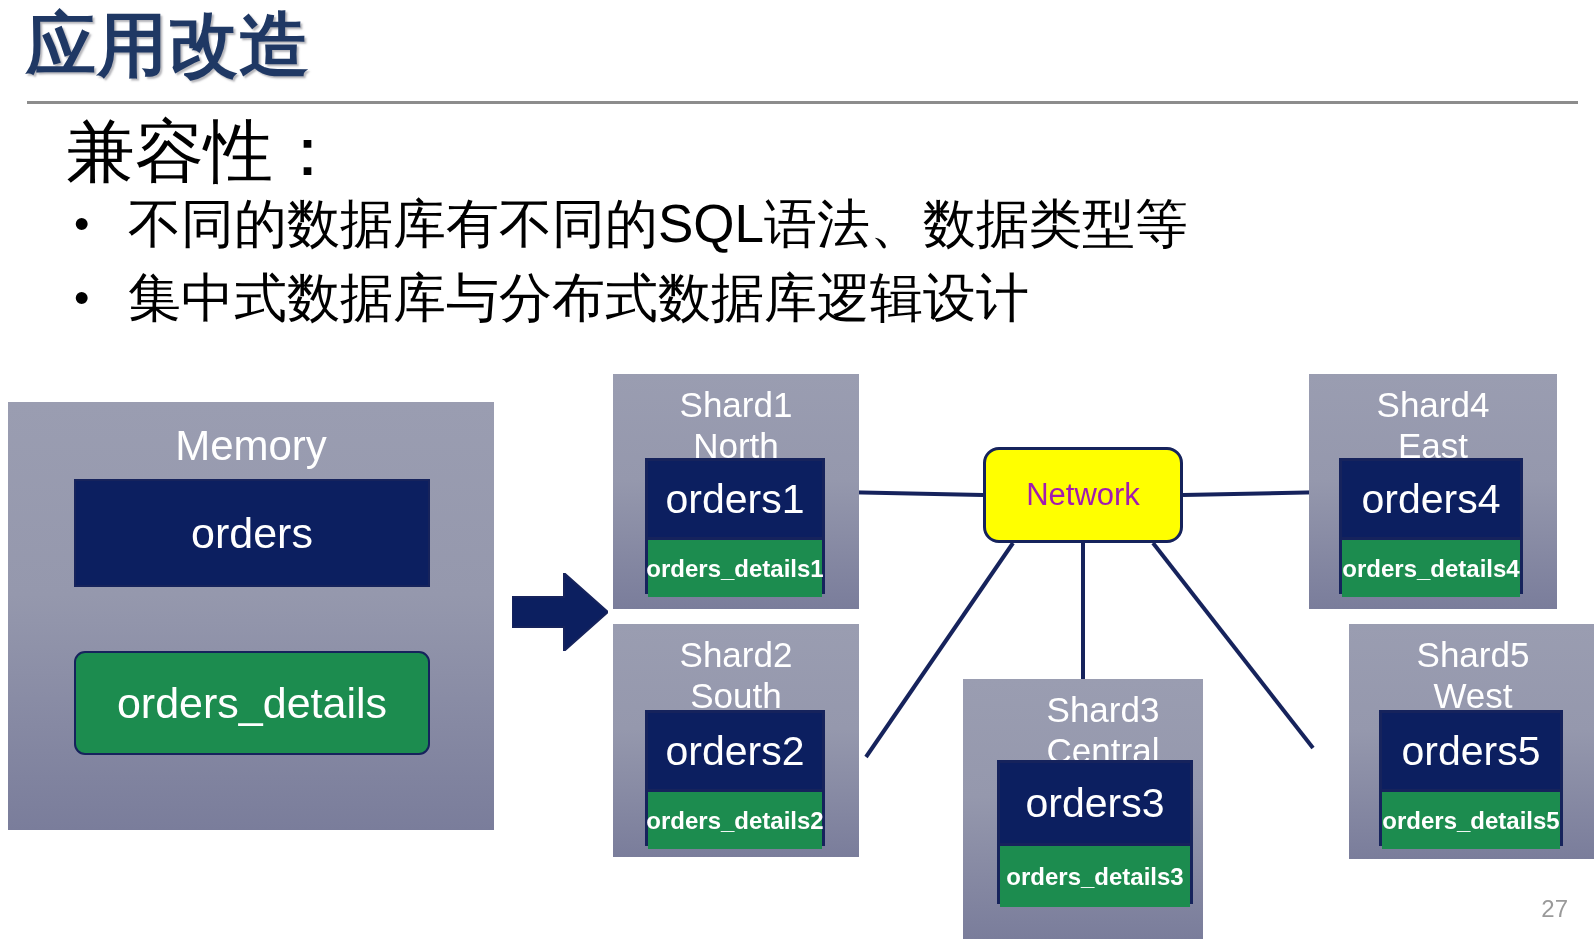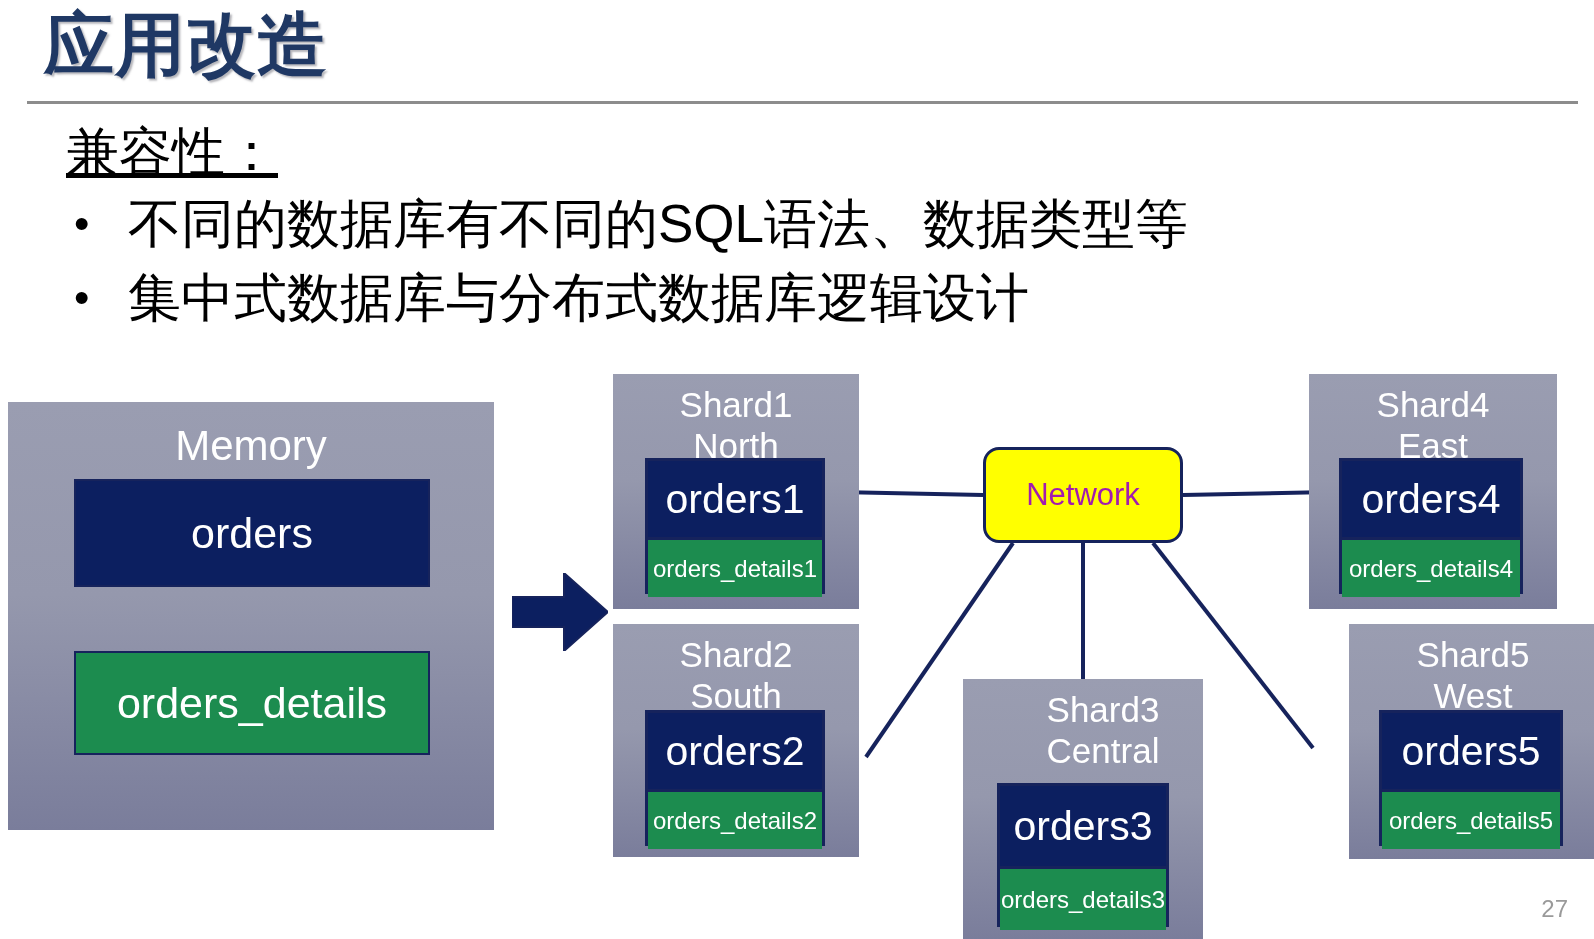--- a/index.html
+++ b/index.html
@@ -12,21 +12,21 @@
     height: 939px;
     position: relative;
     overflow: hidden;
     font-family: "Liberation Sans", sans-serif;
     color: #000000;
   }
 
   
   .slide-title {
     position: absolute;
-    left: 44px;
+    left: 26px;
     top: 2px;
     font-size: 70px;
     line-height: 86px;
     font-weight: bold;
     color: #1f3864;
     letter-spacing: 1px;
     text-shadow: 2px 2px 2px rgba(120,120,130,0.55);
     white-space: nowrap;
   }
   .title-rule {
@@ -39,25 +39,24 @@
   }
 
   
   .body-block {
     position: absolute;
     left: 66px;
     top: 118px;
     width: 1450px;
   }
   .body-lead {
-    font-size: 53px;
+    font-size: 69px;
     line-height: 68px;
     color: #000000;
     white-space: nowrap;
-    text-decoration: underline;
   }
   .bullet-row {
     display: flex;
     align-items: flex-start;
     margin-top: 2px;
   }
   .bullet-dot {
     width: 62px;
     flex: 0 0 62px;
     font-size: 44px;
@@ -133,20 +132,21 @@
     top: 77px;
     height: 108px;
     background: #0c1f60;
     font-size: 43px;
   }
   #mem-orders-details {
     top: 249px;
     height: 104px;
     background: #1c8c4f;
     font-size: 43px;
+    border-radius: 11px;
   }
 
   
   .shard-table {
     position: absolute;
     border: 3px solid #16235c;
     box-sizing: border-box;
   }
   .tbl-main {
     background: #0c1f60;
@@ -159,34 +159,35 @@
   }
   .tbl-sub {
     background: #1c8c4f;
     color: #ffffff;
     display: flex;
     align-items: center;
     justify-content: center;
     font-size: 24px;
     border-top: 3px solid #16235c;
     box-sizing: border-box;
+    font-weight: bold;
   }
 
   #panel-shard1 { left: 613px; top: 374px; width: 246px; height: 235px; }
   #panel-shard1 .shard-table { left: 32px; top: 84px; width: 180px; height: 136px; }
   #panel-shard1 .tbl-main { height: 76px; }
   #panel-shard1 .tbl-sub  { height: 60px; }
 
   #panel-shard2 { left: 613px; top: 624px; width: 246px; height: 233px; }
   #panel-shard2 .shard-table { left: 32px; top: 86px; width: 180px; height: 136px; }
   #panel-shard2 .tbl-main { height: 76px; }
   #panel-shard2 .tbl-sub  { height: 60px; }
 
   #panel-shard3 { left: 963px; top: 679px; width: 240px; height: 260px; padding-left: 40px; }
-  #panel-shard3 .shard-table { left: 34px; top: 104px; width: 172px; height: 144px; }
+  #panel-shard3 .shard-table { left: 34px; top: 81px; width: 196px; height: 144px; }
   #panel-shard3 .tbl-main { height: 80px; }
   #panel-shard3 .tbl-sub  { height: 64px; }
 
   #panel-shard4 { left: 1309px; top: 374px; width: 248px; height: 235px; }
   #panel-shard4 .shard-table { left: 30px; top: 84px; width: 184px; height: 136px; }
   #panel-shard4 .tbl-main { height: 76px; }
   #panel-shard4 .tbl-sub  { height: 60px; }
 
   #panel-shard5 { left: 1309px; top: 624px; width: 248px; height: 235px; margin-left: 40px; }
   #panel-shard5 .shard-table { left: 30px; top: 86px; width: 184px; height: 136px; }

